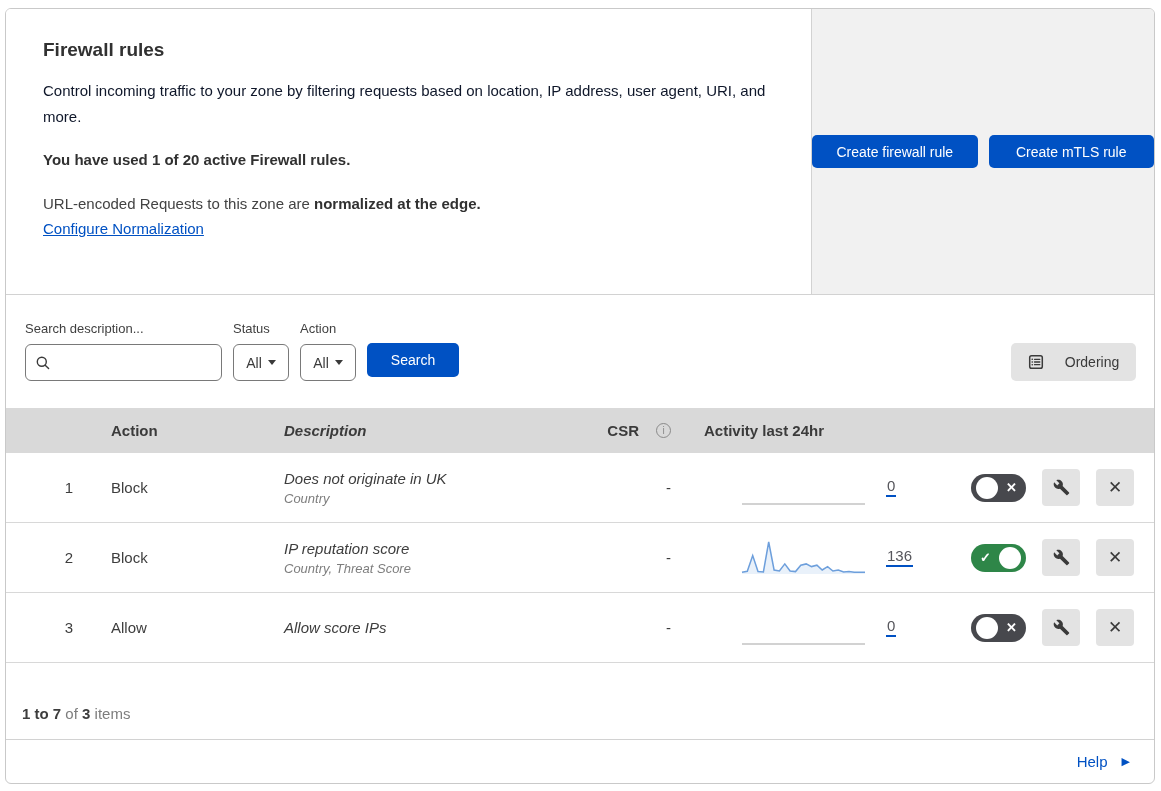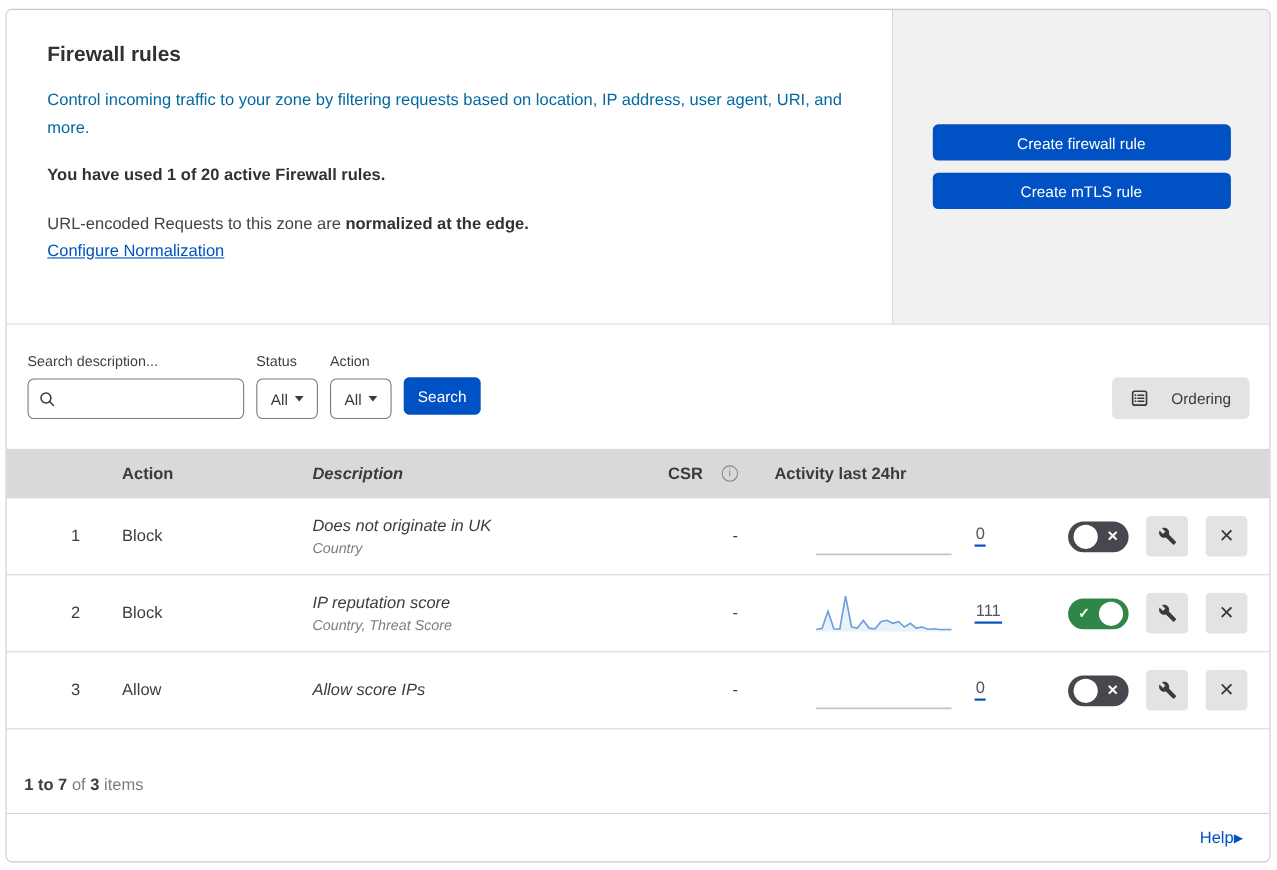--- a/index.html
+++ b/index.html
@@ -9,38 +9,38 @@
     --spark_line:#6d9fdc;
     --header_bg:#d9d9d9;
   }
   *{box-sizing:border-box;}
   body{margin:0;background:#fff;font-family:"Liberation Sans",sans-serif;color:#3d3d3d;}
   .card{width:1150px;margin:8px 5px;border:1px solid #c9c9c9;border-radius:6px;background:#fff;overflow:hidden;}
 
   
   .top{display:flex;height:286px;border-bottom:1px solid #d2d2d2;}
   .top-left{flex:1;border-right:1px solid #d2d2d2;padding:30px 20px 0 37px;background:#fff;}
-  .top-right{width:342px;background:#f1f1f1;display:flex;flex-direction:column;align-items:center;justify-content:center;gap:11px;}
+  .top-right{width:342px;background:#f1f1f1;display:flex;align-items:center;justify-content:center;gap:11px;}
   .page-title{font-size:19px;font-weight:600;color:#313131;margin:0 0 17px;}
-  .desc{font-size:15px;line-height:26px;color:#0369a1;margin:16px 0 21px;max-width:735px;}
+  .desc{font-size:15px;line-height:26px;color:#0f172a;margin:16px 0 21px;max-width:735px;}
   .usage{font-size:15px;font-weight:bold;color:#313131;margin:0 0 27px;}
   .norm{font-size:15px;color:#434343;margin:12px 0 8px;}
   .norm b{color:#313131;}
   .text-link{color:var(--accent);text-decoration:underline;font-size:15px;cursor:pointer;}
   .btn-primary{width:271px;height:33px;background:var(--accent);color:#fff;border:none;border-radius:5px;font-size:14px;font-family:inherit;cursor:pointer;}
 
   
   .filterbar{height:113px;position:relative;padding:26px 0 0 19px;display:flex;align-items:flex-start;}
   .fgroup{display:flex;flex-direction:column;margin-right:11px;}
   .flabel{font-size:13px;color:#3f3f3f;margin-bottom:8px;}
   .search-box{width:197px;height:37px;border:1px solid #797979;border-radius:6px;display:flex;align-items:center;padding:0 9px;background:#fff;}
   .search-box input{border:none;outline:none;flex:1;min-width:0;font-size:14px;font-family:inherit;margin-left:6px;}
   .select{width:56px;height:37px;border:1px solid #797979;border-radius:6px;background:#fff;display:flex;align-items:center;justify-content:center;gap:6px;font-size:14px;color:#3a3a3a;cursor:pointer;}
   .caret{width:0;height:0;border-left:4px solid transparent;border-right:4px solid transparent;border-top:5px solid #3a3a3a;}
-  .btn-search{width:70px;height:34px;margin-top:22px;background:var(--accent);color:#fff;border:none;border-radius:5px;font-size:14px;font-family:inherit;cursor:pointer;}
+  .btn-search{width:92px;height:34px;margin-top:22px;background:var(--accent);color:#fff;border:none;border-radius:5px;font-size:14px;font-family:inherit;cursor:pointer;}
   .btn-ordering{position:absolute;right:18px;top:48px;width:125px;height:38px;background:#e3e3e3;border:none;border-radius:5px;font-size:14px;color:#3a3a3a;font-family:inherit;display:flex;align-items:center;justify-content:center;gap:21px;cursor:pointer;}
 
   
   .thead{height:45px;background:var(--header_bg);display:flex;align-items:center;font-size:15px;font-weight:600;color:#3b3b3b;}
   .trow{height:70px;display:flex;align-items:center;border-bottom:1px solid #d8d8d8;font-size:15px;}
   .col-num{width:67px;text-align:right;}
   .col-action{width:206px;padding-left:38px;}
   .col-desc{width:317px;padding-left:5px;font-style:italic;}
   .col-csr{width:80px;display:flex;justify-content:flex-end;align-items:center;gap:17px;padding-right:5px;}
   .col-activity{width:260px;padding-left:28px;display:flex;align-items:center;}
@@ -58,21 +58,21 @@
   .t-mark{color:#fff;font-size:13px;font-weight:bold;line-height:1;}
   .toggle.off .t-knob{order:0;} .toggle.off .t-mark{order:1;margin-right:4px;}
   .toggle.on  .t-mark{order:0;margin-left:4px;} .toggle.on .t-knob{order:1;}
 
   .icon-btn{width:38px;height:37px;background:#e3e3e3;border:none;border-radius:4px;display:flex;align-items:center;justify-content:center;color:#3a3a3a;font-size:17px;font-family:inherit;cursor:pointer;}
 
   
   .pag{height:76px;padding:42px 16px 0;font-size:15px;color:#7d7d7d;}
   .pag b{color:#3d3d3d;}
   .helpbar{height:44px;border-top:1px solid #d2d2d2;display:flex;align-items:center;justify-content:flex-end;padding-right:24px;}
-  .help-link{color:var(--accent);font-size:15px;display:inline-flex;align-items:center;gap:0;cursor:pointer;}
+  .help-link{color:var(--accent);font-size:15px;display:inline-flex;align-items:center;gap:14px;cursor:pointer;}
   .help-arrow{font-size:11px;}
 </style>
 </head>
 <body>
 
 <div class="card">
 
   <div class="top">
     <div class="top-left">
       <h1 class="page-title">Firewall rules</h1>
@@ -171,21 +171,21 @@
     <div class="col-desc">
       <div class="desc-main">IP reputation score</div>
       <div class="desc-sub">Country, Threat Score</div>
     </div>
     <div class="col-csr">-</div>
     <div class="col-activity">
       <svg class="spark" viewBox="0 0 125 42">
           <polygon points="1,37 1.0,35.3 6.3,34.3 11.7,18.5 17.0,34.6 22.4,35.0 27.7,5.0 33.1,33.0 38.4,34.0 43.8,26.9 49.1,34.0 54.5,34.6 59.8,28.2 65.2,26.9 70.5,29.6 75.9,28.2 81.2,33.0 86.6,29.6 91.9,34.0 97.3,33.0 102.6,35.0 108.0,34.6 113.3,35.3 118.7,35.3 124.0,35.3 124,37" fill="#6d9fdc" fill-opacity="0.15" stroke="none"></polygon>
           <polyline points="1.0,35.3 6.3,34.3 11.7,18.5 17.0,34.6 22.4,35.0 27.7,5.0 33.1,33.0 38.4,34.0 43.8,26.9 49.1,34.0 54.5,34.6 59.8,28.2 65.2,26.9 70.5,29.6 75.9,28.2 81.2,33.0 86.6,29.6 91.9,34.0 97.3,33.0 102.6,35.0 108.0,34.6 113.3,35.3 118.7,35.3 124.0,35.3" fill="none" stroke="#6d9fdc" stroke-width="1.5"></polyline>
         </svg>
-      <a class="count-link">111</a>
+      <a class="count-link">136</a>
     </div>
     <div class="col-controls">
       <span class="toggle on">
           <span class="t-mark">✓</span>
           <span class="t-knob"></span>
         </span>
       <button class="icon-btn">
           <svg width="17" height="17" viewBox="0 0 24 24">
             <path fill="#3a3a3a" d="M22.7 19l-9.1-9.1c.9-2.3.4-5-1.5-6.9-2-2-5-2.4-7.4-1.3L9 6 6 9 1.6 4.7C.4 7.1.9 10.1 2.9 12.1c1.9 1.9 4.6 2.4 6.9 1.5l9.1 9.1c.4.4 1 .4 1.4 0l2.3-2.3c.5-.4.5-1.1.1-1.4z"></path>
           </svg>

